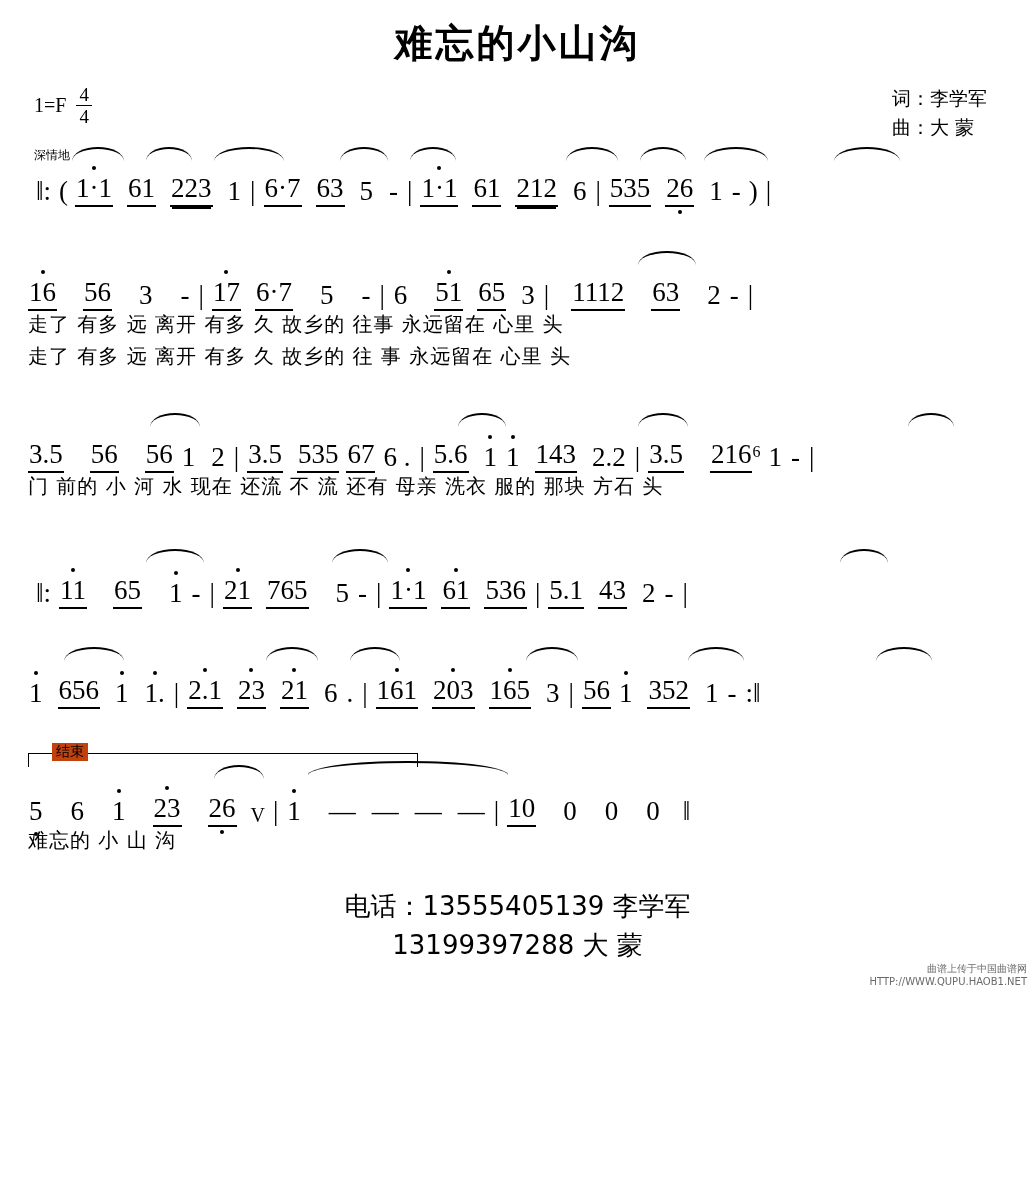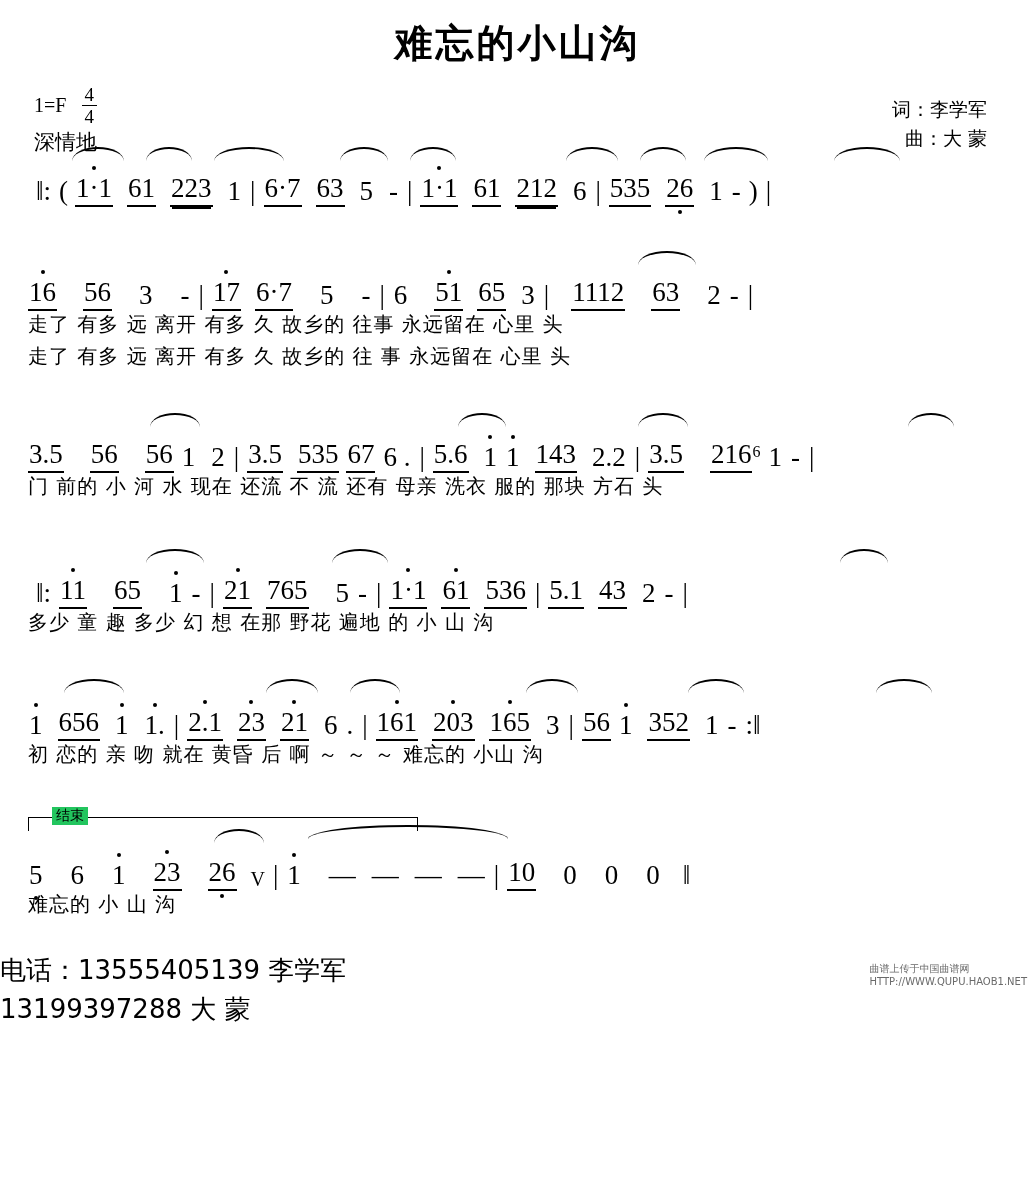--- a/index.html
+++ b/index.html
@@ -52,32 +52,32 @@
     display: inline-flex;
     flex-direction: column;
     align-items: center;
     line-height: 1;
     font-size: 19px;
     margin-left: 4px;
   }
   .frac .num { border-bottom: 1.5px solid #000; padding: 0 3px 1px; }
   .frac .den { padding: 1px 3px 0; }
   .tempo {
-    margin-top: 2px;
-    font-size: 21px;
+    margin-top: 21px;
+    font-size: 12px;
     font-family: Liberation Serif, serif;
   }
   .credits {
     position: absolute;
     right: 48px;
-    top: 16px;
+    top: 5px;
     font-size: 19px;
     font-family: "DejaVu Sans", sans-serif;
     line-height: 1.5;
-    text-align: right;
+    text-align: left;
   }
 
   
   .system {
     position: relative;
     margin: 0 28px;
   }
   .staff {
     position: relative;
     display: flex;
@@ -159,38 +159,40 @@
   }
   .ending-tick-r {
     position: absolute;
     left: 389px; top: 14px;
     height: 14px; width: 0;
     border-left: 1.5px solid #000;
   }
   .ending-label {
     position: absolute;
     left: 24px; top: 4px;
-    background: #22c55e;
+    background: #c2410c;
     padding: 0 4px;
     font-size: 14px;
     font-family: "DejaVu Sans", sans-serif;
   }
 
   
   .phones {
     margin-top: 28px;
+    text-align: center;
     font-family: "DejaVu Sans", sans-serif;
     font-size: 26px;
     line-height: 1.5;
   }
   .phone-line { display: block; }
   .watermark {
     position: absolute;
     right: 8px;
     bottom: 6px;
+    text-align: right;
     font-family: "DejaVu Sans", sans-serif;
     font-size: 10px;
     color: #6a6a6a;
     line-height: 1.3;
   }
   .tri-mark {
     font-size: 16px;
     position: relative;
     top: -12px;
   }
@@ -392,21 +394,20 @@
         <span class="sp"></span>
       <span class="note">2</span>
         <span class="sp-s"></span>
       <span class="note">-</span>
       <span class="bar">|</span>
 
       <span class="slur" style="left:118px; top:-2px; width:58px;"></span>
       <span class="slur" style="left:304px; top:-2px; width:56px;"></span>
       <span class="slur" style="left:812px; top:-2px; width:48px;"></span>
     </div>
-    <div class="lyrics">多少   童   趣    多少 幻   想    在那  野花 遍地 的   小   山  沟</div>
   </div>
 
   <div class="system" style="margin-top:42px;">
     <div class="staff">
       <span class="note dot-above">1</span>
         <span class="sp"></span>
       <span class="note u1">656</span>
         <span class="sp"></span>
       <span class="note dot-above">1</span>
         <span class="sp"></span>
@@ -441,21 +442,20 @@
       <span class="note">-</span>
       <span class="bar">:‖</span>
 
       <span class="slur" style="left:36px;  top:-4px; width:60px;"></span>
       <span class="slur" style="left:238px; top:-4px; width:52px;"></span>
       <span class="slur" style="left:322px; top:-4px; width:50px;"></span>
       <span class="slur" style="left:498px; top:-4px; width:52px;"></span>
       <span class="slur" style="left:660px; top:-4px; width:56px;"></span>
       <span class="slur" style="left:848px; top:-4px; width:56px;"></span>
     </div>
-    <div class="lyrics">初 恋的 亲 吻   就在 黄昏 后      啊  ～   ～   ～  难忘的 小山 沟</div>
   </div>
 
   <div class="ending" style="margin-top:30px;">
     <span class="ending-line"></span>
     <span class="ending-tick-l"></span>
     <span class="ending-tick-r"></span>
     <span class="ending-label">结束</span>
   </div>
 
   <div class="system">

